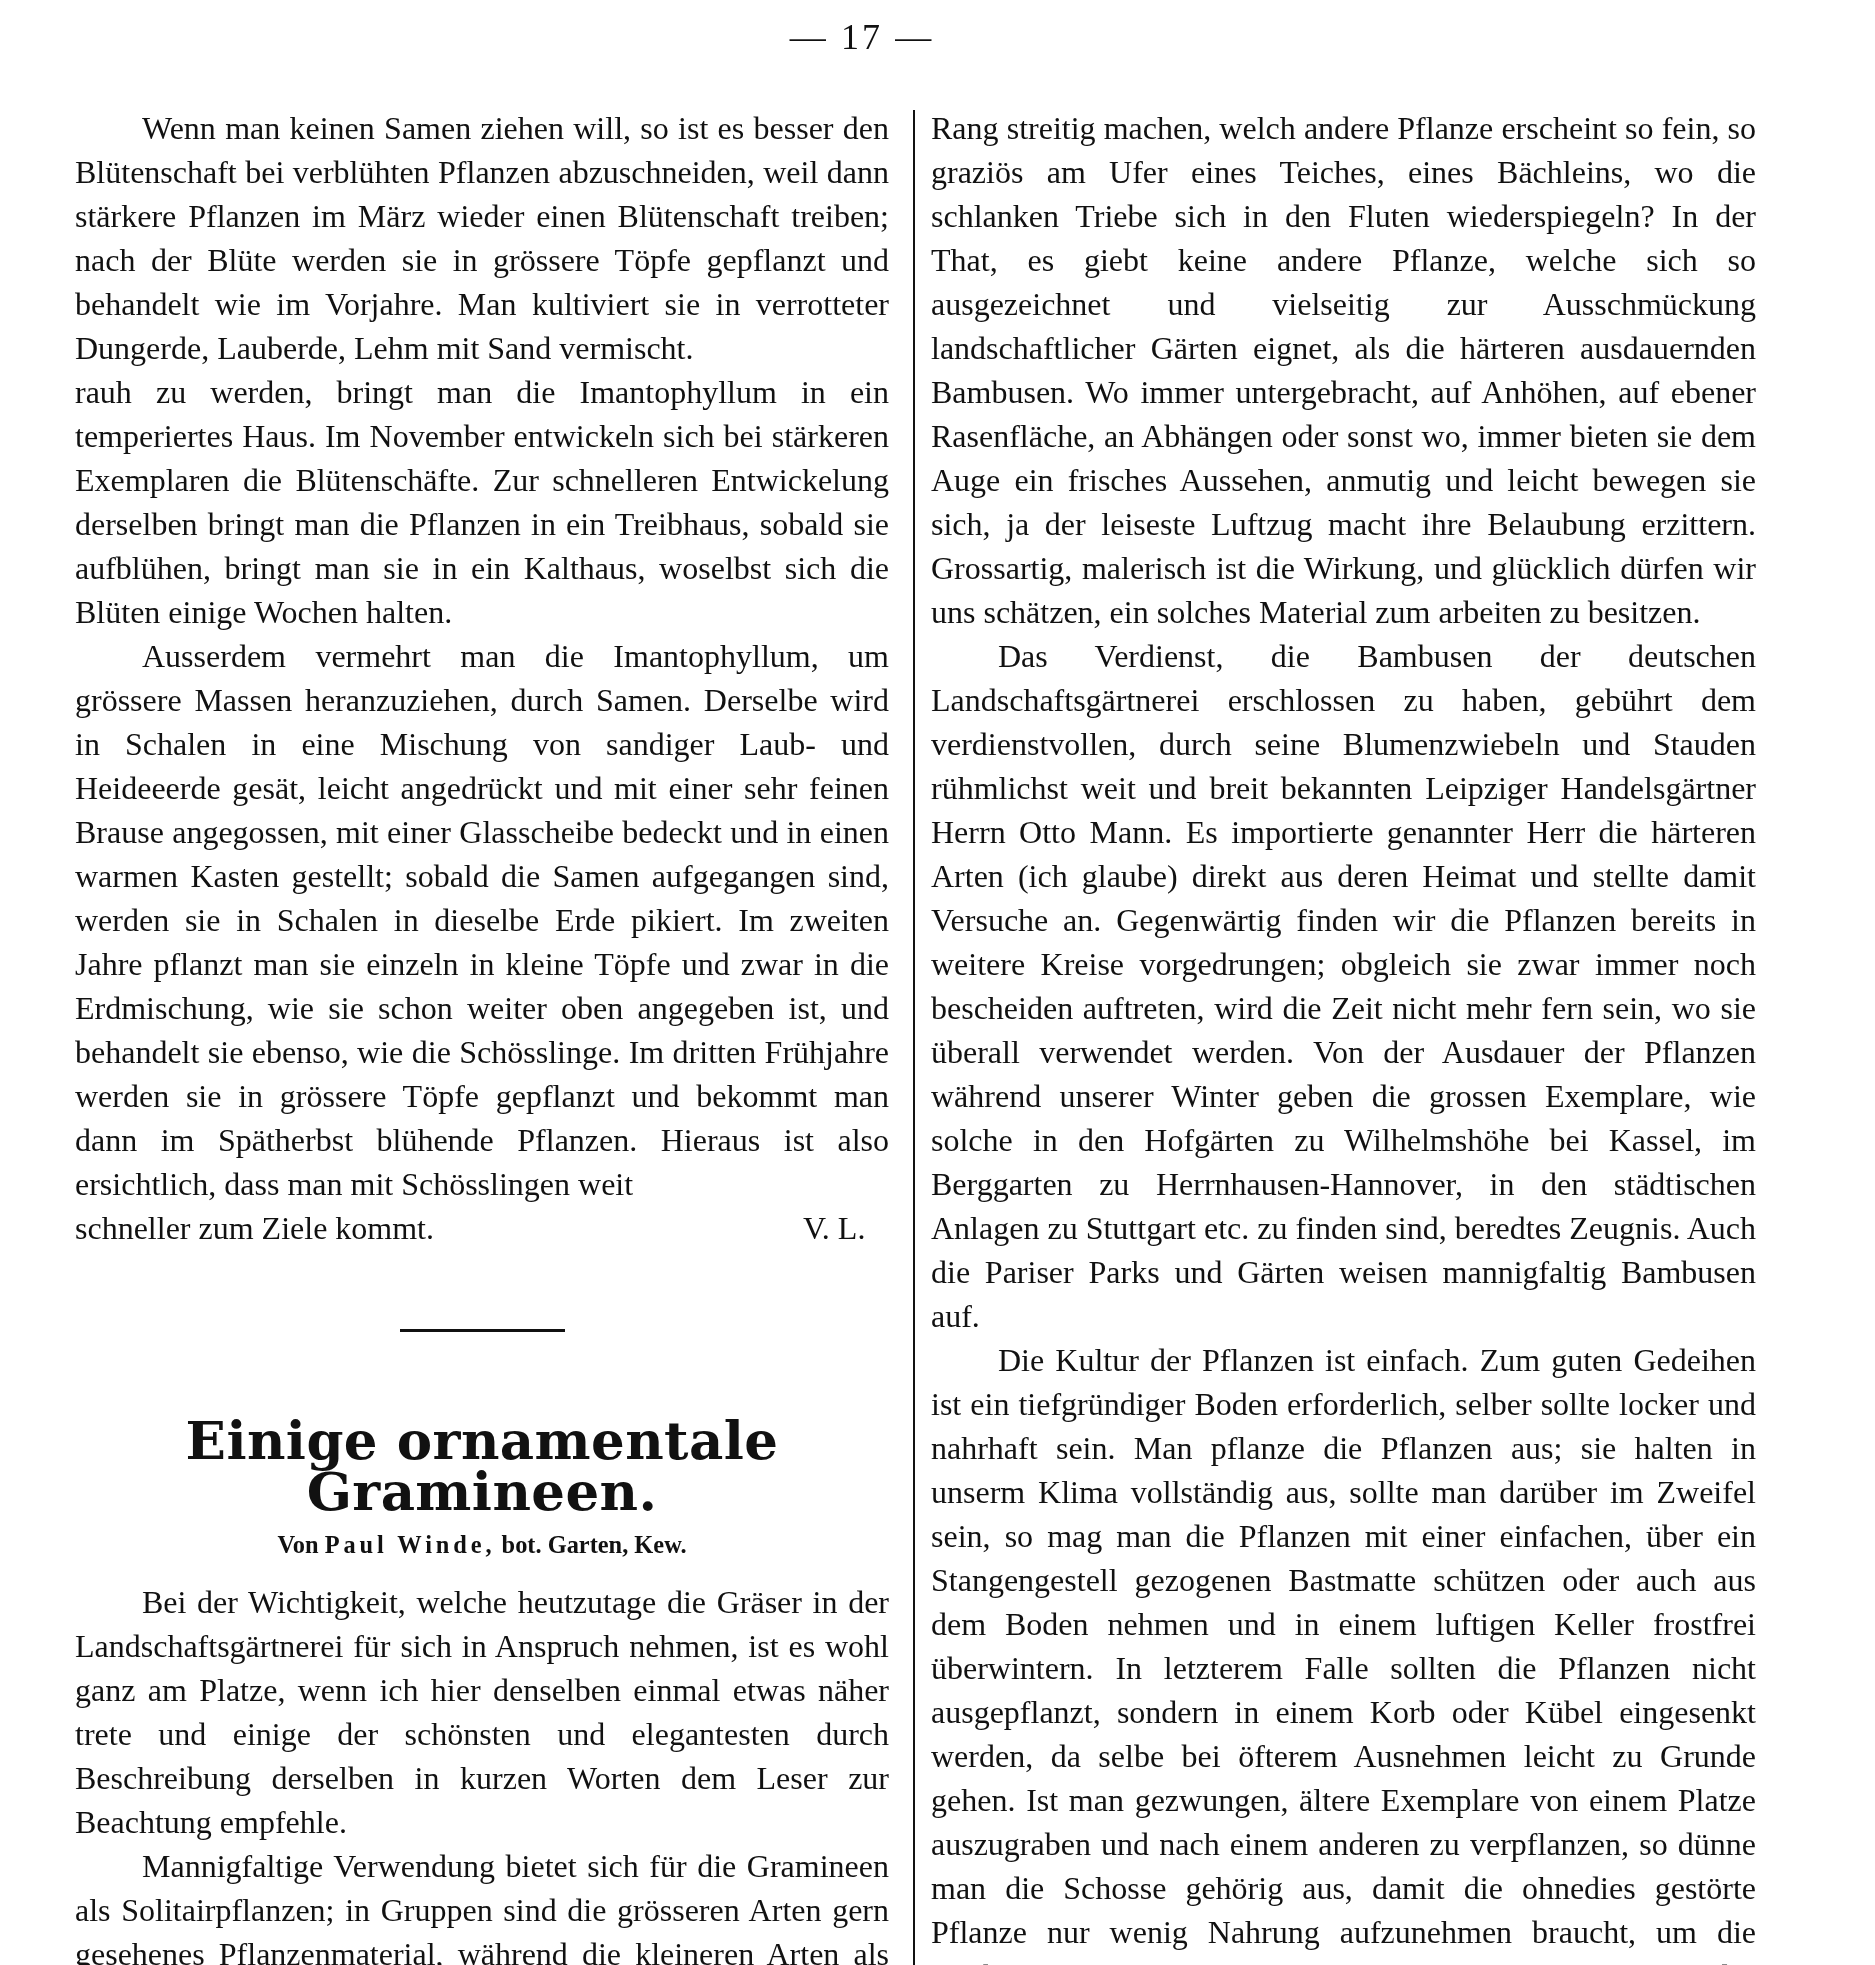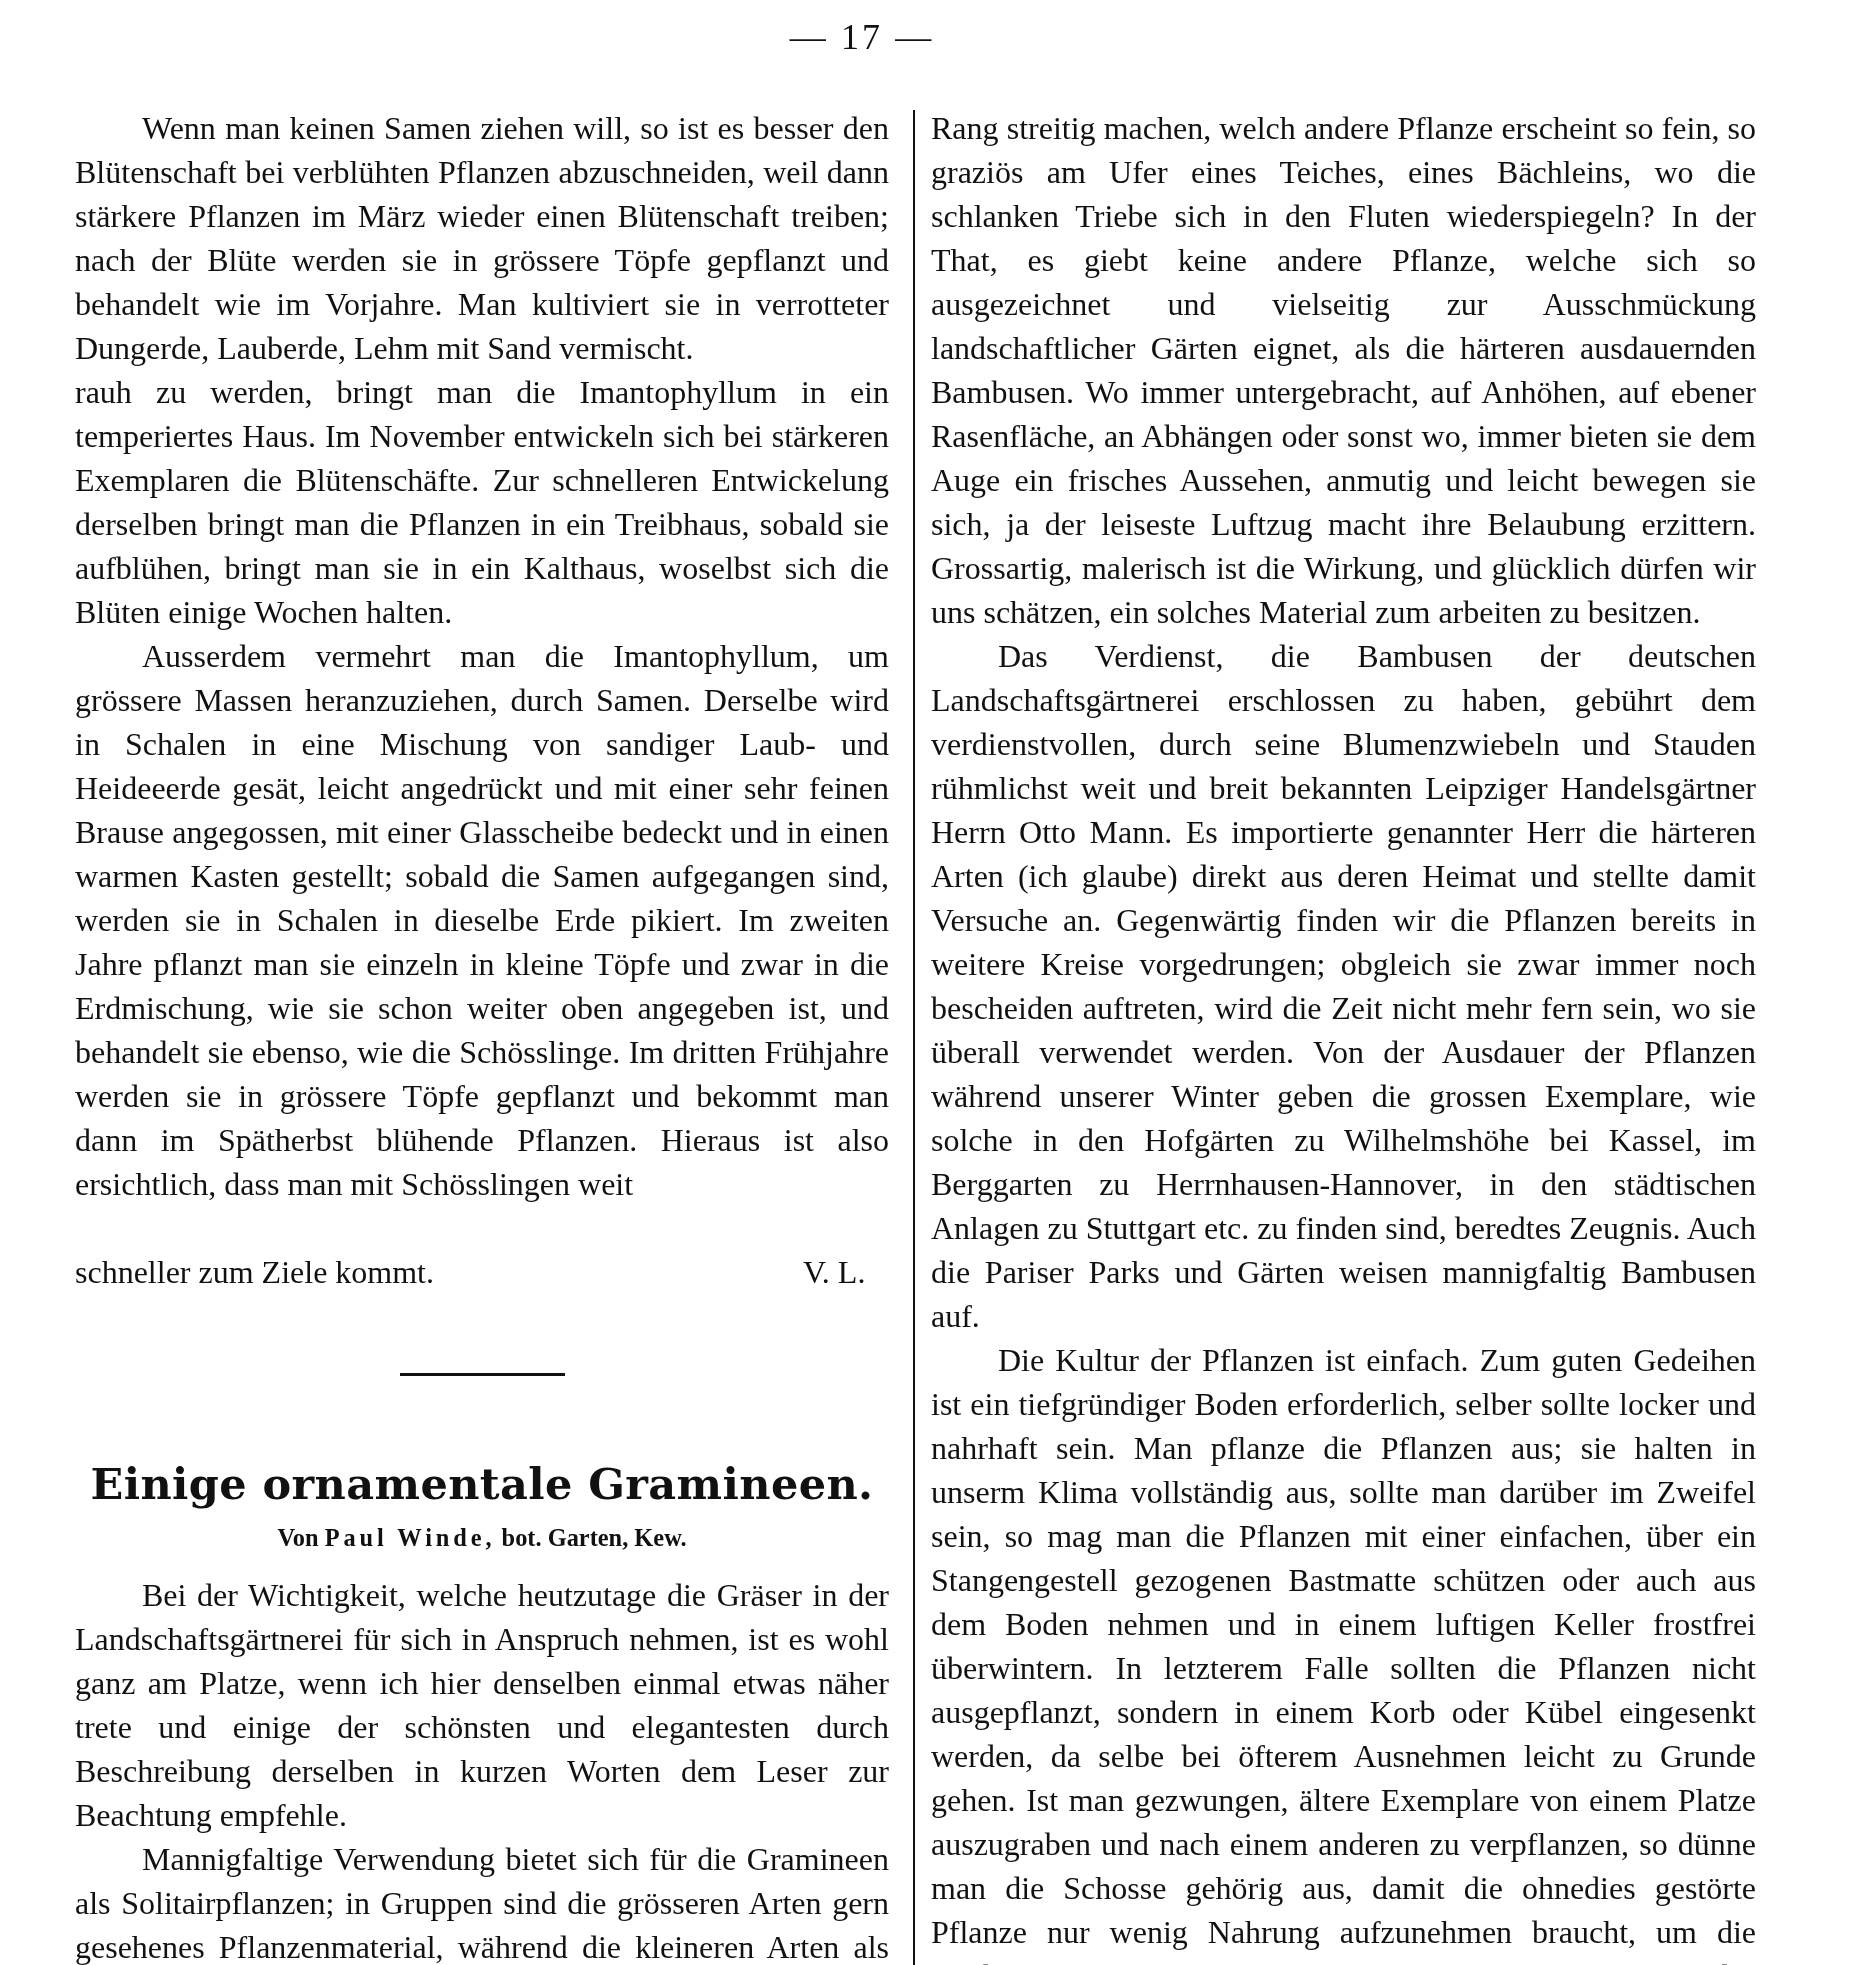--- a/index.html
+++ b/index.html
@@ -18,26 +18,26 @@
     text-align: justify;
   }
   .col-left { left: 75px; width: 814px; }
   .col-right { left: 931px; width: 825px; }
   .divider {
     position: absolute; left: 913px; top: 110px; width: 2.4px; height: 2354px;
     background: #111111;
   }
   .p { margin: 0; text-indent: 0; }
   .p.indent { text-indent: 67px; }
-  .signoff-line { display: flex; justify-content: space-between; margin-top: 44px; }
+  .signoff-line { display: flex; justify-content: space-between; }
   .rule {
     width: 165px; height: 3.1px; background: #111111; margin: 79px auto 83px auto;
   }
   .article-title {
-    text-align: center; font-weight: bold; font-size: 43px;
+    text-align: center; font-weight: bold; font-size: 53px;
     font-family: "DejaVu Serif", serif; margin: 0; line-height: 51px;
     letter-spacing: 0.4px;
   }
   .byline {
     text-align: center; font-size: 24.4px; font-weight: bold; margin: 7.9px 0 15.7px 0;
     line-height: 39px;
   }
   .byline .spaced { letter-spacing: 3.9px; }
 </style>
 </head>

